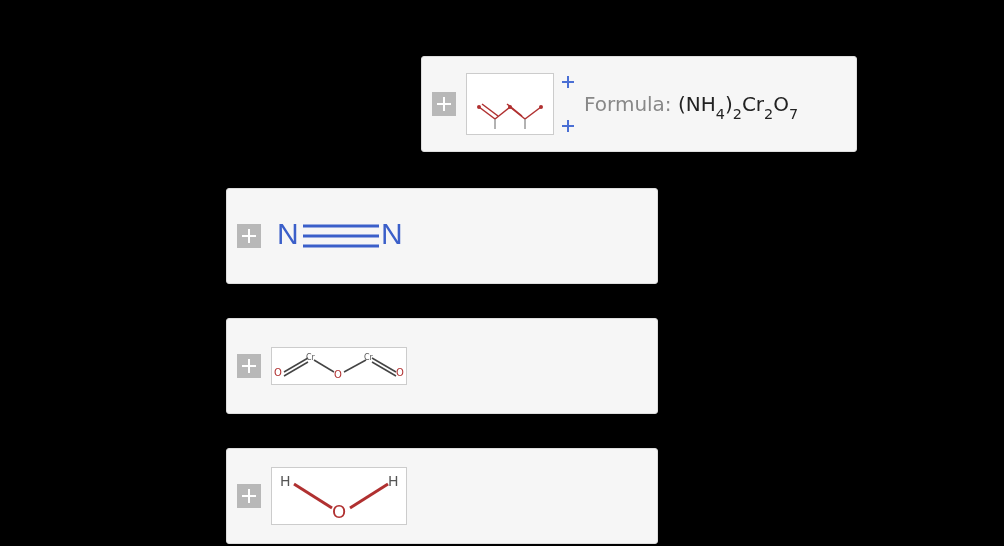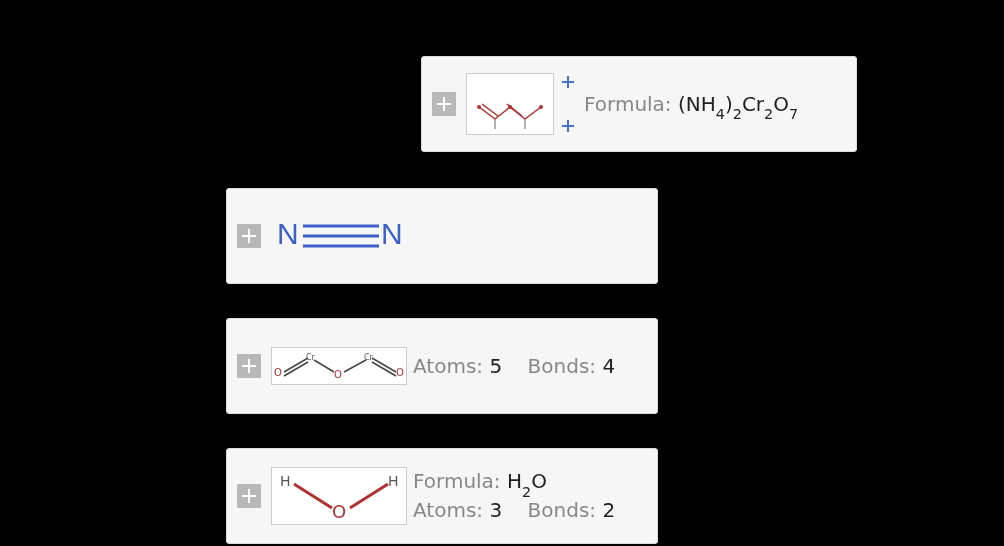--- a/index.html
+++ b/index.html
@@ -55,21 +55,21 @@
   }
   .badgecol .b {
     width: 16px; height:16px;
   }
   .thumb-wide {
     width: 134px;
     height: 56px;
   }
   .info {
     display: flex;
-    flex-direction: column;
+    flex-direction: row;
     line-height: 1.45;
     white-space: nowrap;
   }
   .label { color: #888; }
   .val { color: #222; }
   sub { font-size: 0.72em; line-height:0; position:relative; top:0.25em;}
   .thumb-n2 {
     border: none;
     background: transparent;
   }
@@ -156,51 +156,31 @@
         <line x1="100" y1="10" x2="124" y2="24"></line>
           <line x1="100" y1="14" x2="124" y2="28"></line>
       </g>
       <text x="34" y="12" fill="#555" font-size="8">Cr</text>
       <text x="62" y="30" fill="#b03030" font-size="10">O</text>
       <text x="92" y="12" fill="#555" font-size="8">Cr</text>
       <text x="124" y="28" fill="#b03030" font-size="10">O</text>
     </svg>
   </div>
   <div class="info">
-    <div>
-      <span class="label">Atoms:</span>
-      <span class="val">5</span>
-      &nbsp;&nbsp;
-      <span class="label">Bonds:</span>
-      <span class="val">4</span>
-    </div>
   </div>
 </div>
 
 <div class="card" style="left:226px; top:448px; width:432px;">
   <div class="plus">
     <svg viewBox="0 0 24 24">
         <path d="M11 5h2v14h-2z M5 11h14v2H5z" fill="#fff"></path>
       </svg>
   </div>
   <div class="thumb thumb-wide">
     <svg viewBox="0 0 134 56">
       <text x="8" y="18" fill="#555" font-size="14">H</text>
       <line x1="22" y1="16" x2="60" y2="40" stroke="#b03030" stroke-width="3"></line>
       <text x="60" y="50" fill="#b03030" font-size="18">O</text>
       <line x1="78" y1="40" x2="116" y2="16" stroke="#b03030" stroke-width="3"></line>
       <text x="116" y="18" fill="#555" font-size="14">H</text>
     </svg>
   </div>
-  <div class="info">
-    <div>
-      <span class="label">Formula:</span>
-      <span class="val">H<sub>2</sub>O</span>
-    </div>
-    <div>
-      <span class="label">Atoms:</span>
-      <span class="val">3</span>
-      &nbsp;&nbsp;
-      <span class="label">Bonds:</span>
-      <span class="val">2</span>
-    </div>
-  </div>
 </div>
 
 </body></html>

